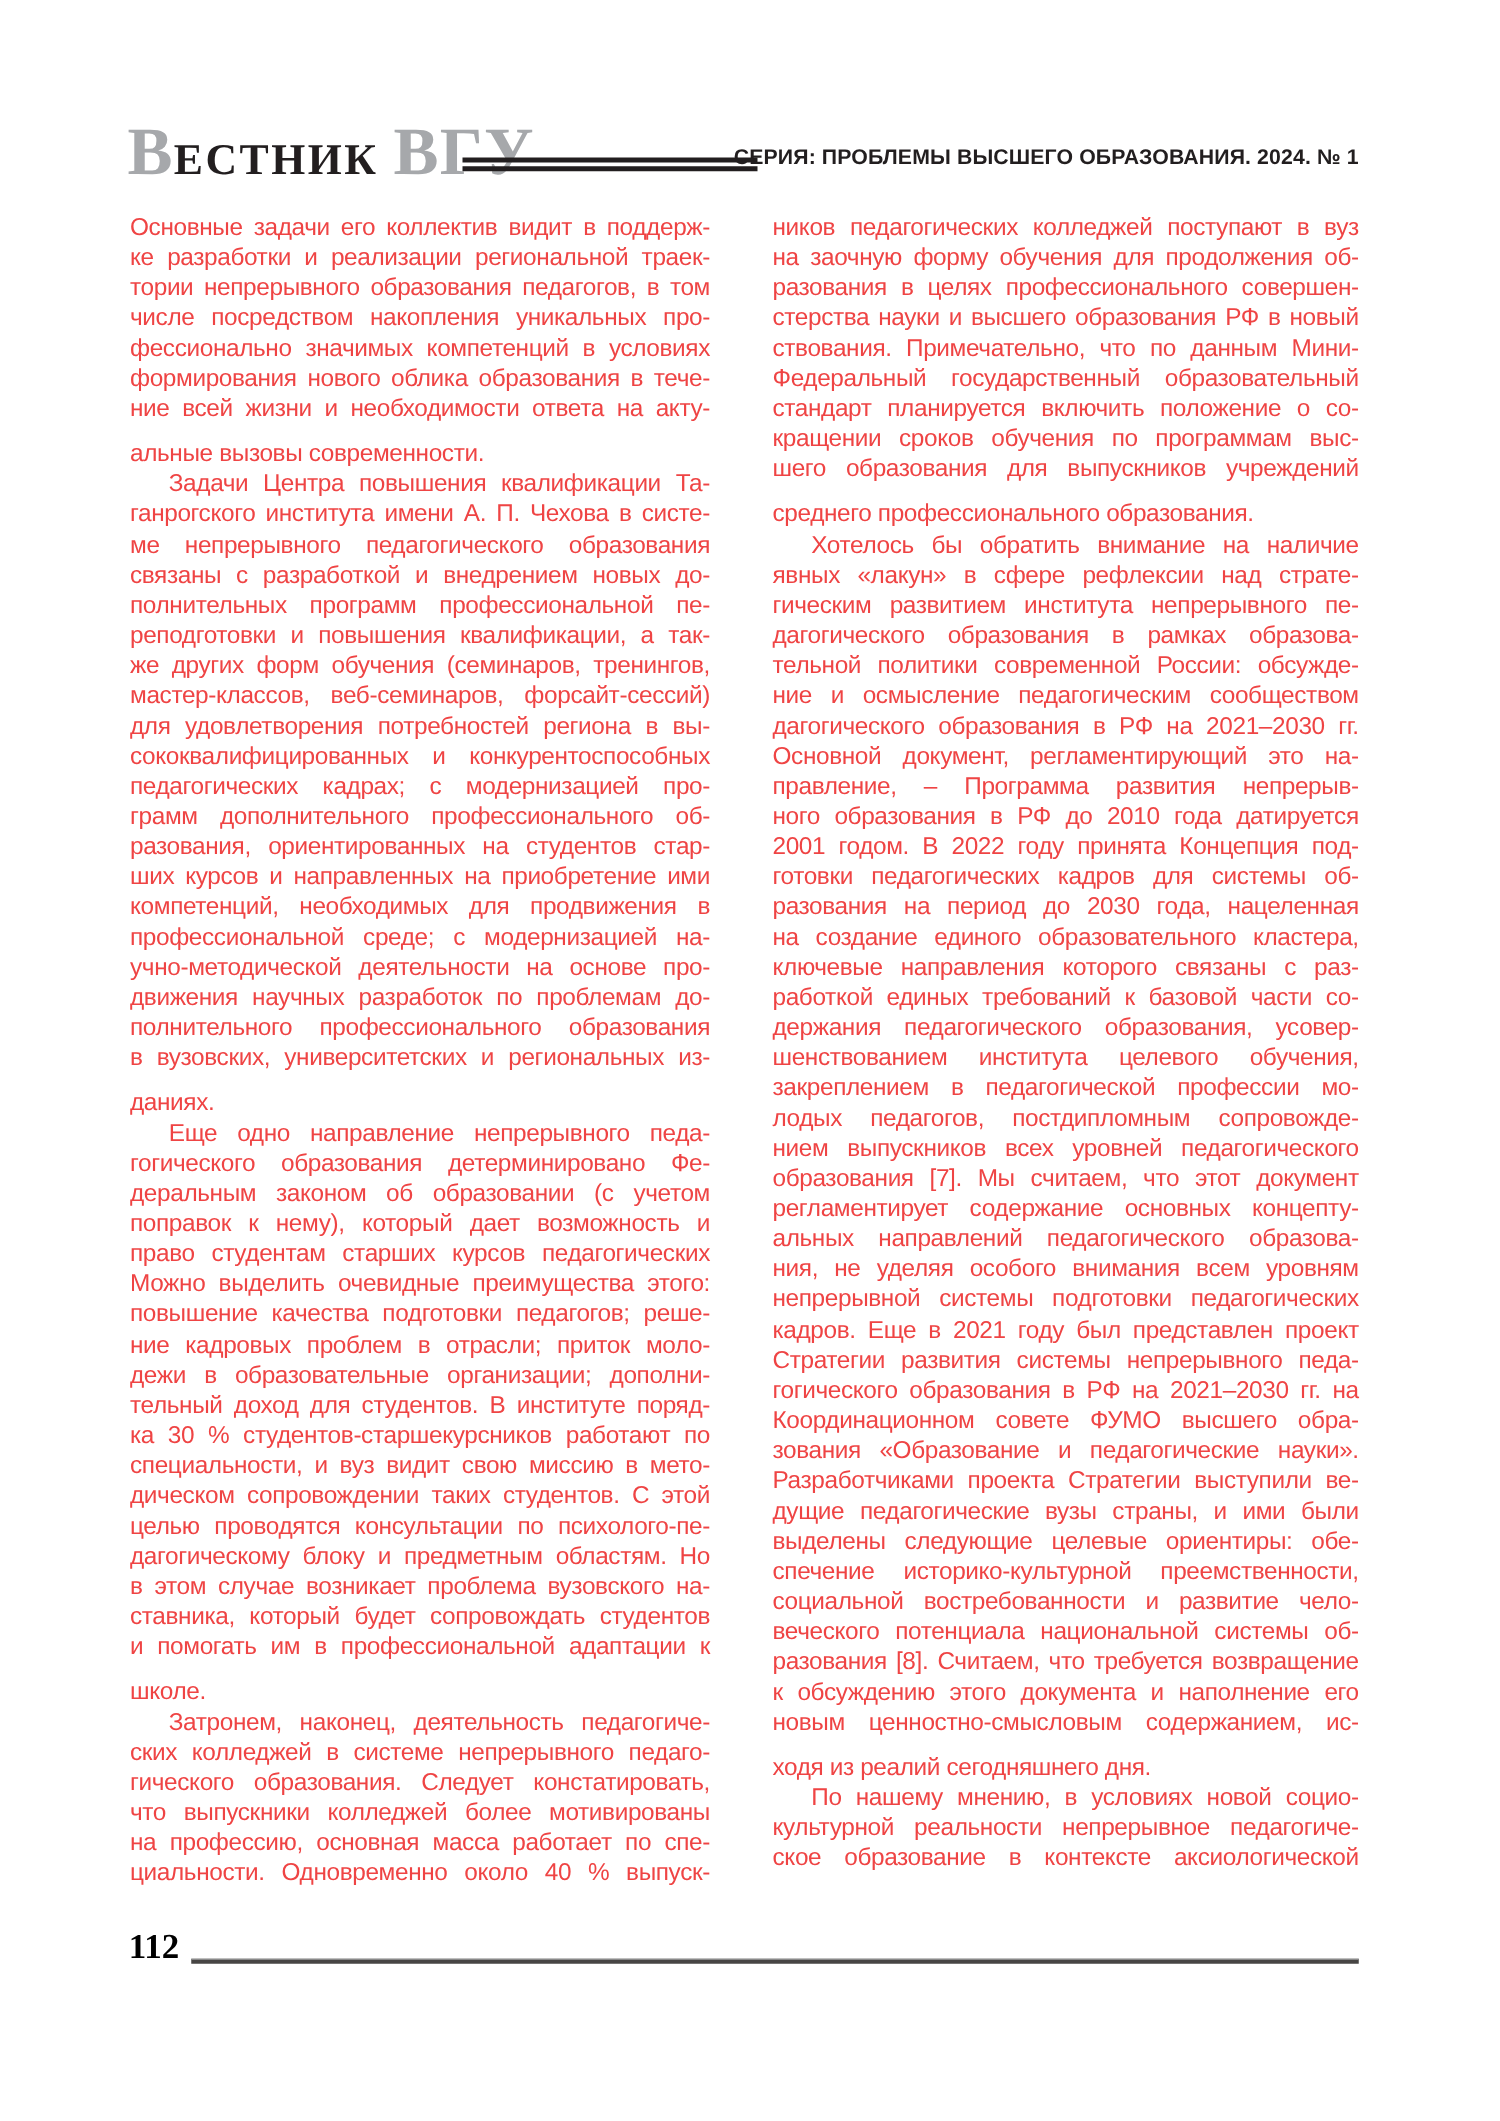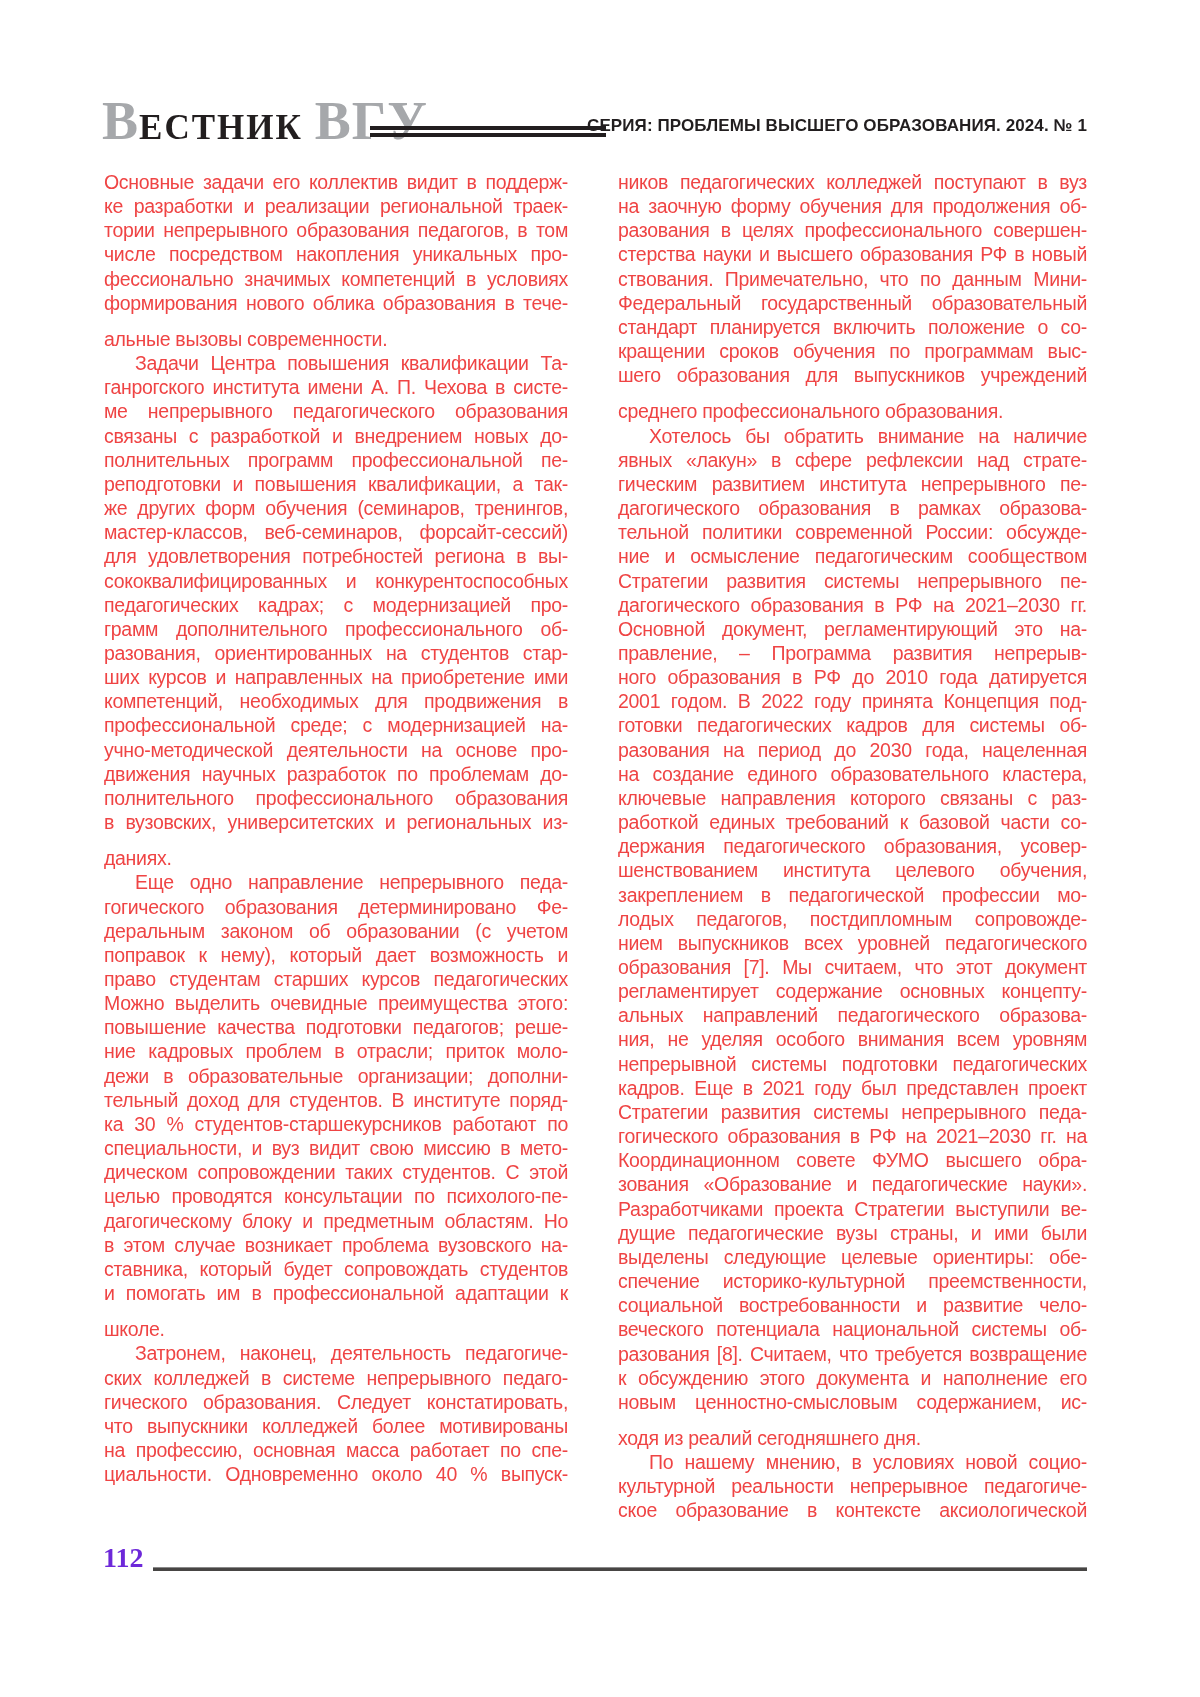--- a/index.html
+++ b/index.html
@@ -61,21 +61,21 @@
   }
   .line.end{ text-align-last:auto;margin-top:12px; }
   .line.first-indent{ text-indent:31px; }
   
   .pagenum{
     position:absolute;
     left:103px; top:1542px;
     font-family:"Liberation Serif", serif;
     font-weight:700;
     font-size:28px;
-    color:#6d28d9;
+    color:#000000;
   }
   .footer-rule{
     position:absolute;
     left:153px; right:113px; top:1567px;
     height:3px;
     background:#474544;
     border-top:1px solid #8a8a8a;
   }
 </style>
 </head>
@@ -95,20 +95,21 @@
 
   <main>
     <section class="col col-left" id="col-left">
         <div class="para">
           <div class="line">Основные задачи его коллектив видит в поддерж-</div>
           <div class="line">ке разработки и реализации региональной траек-</div>
           <div class="line">тории непрерывного образования педагогов, в том</div>
           <div class="line">числе посредством накопления уникальных про-</div>
           <div class="line">фессионально значимых компетенций в условиях</div>
           <div class="line">формирования нового облика образования в тече-</div>
+          <div class="line">ние всей жизни и необходимости ответа на акту-</div>
           <div class="line end">альные вызовы современности.</div>
         </div>
         <div class="para">
           <div class="line first-indent">Задачи Центра повышения квалификации Та-</div>
           <div class="line">ганрогского института имени А. П. Чехова в систе-</div>
           <div class="line">ме непрерывного педагогического образования</div>
           <div class="line">связаны с разработкой и внедрением новых до-</div>
           <div class="line">полнительных программ профессиональной пе-</div>
           <div class="line">реподготовки и повышения квалификации, а так-</div>
           <div class="line">же других форм обучения (семинаров, тренингов,</div>
@@ -170,21 +171,20 @@
           <div class="line">шего образования для выпускников учреждений</div>
           <div class="line end">среднего профессионального образования.</div>
         </div>
         <div class="para">
           <div class="line first-indent">Хотелось бы обратить внимание на наличие</div>
           <div class="line">явных «лакун» в сфере рефлексии над страте-</div>
           <div class="line">гическим развитием института непрерывного пе-</div>
           <div class="line">дагогического образования в рамках образова-</div>
           <div class="line">тельной политики современной России: обсужде-</div>
           <div class="line">ние и осмысление педагогическим сообществом</div>
-          <div class="line">Стратегии развития системы непрерывного пе-</div>
           <div class="line">дагогического образования в РФ на 2021–2030 гг.</div>
           <div class="line">Основной документ, регламентирующий это на-</div>
           <div class="line">правление, – Программа развития непрерыв-</div>
           <div class="line">ного образования в РФ до 2010 года датируется</div>
           <div class="line">2001 годом. В 2022 году принята Концепция под-</div>
           <div class="line">готовки педагогических кадров для системы об-</div>
           <div class="line">разования на период до 2030 года, нацеленная</div>
           <div class="line">на создание единого образовательного кластера,</div>
           <div class="line">ключевые направления которого связаны с раз-</div>
           <div class="line">работкой единых требований к базовой части со-</div>

